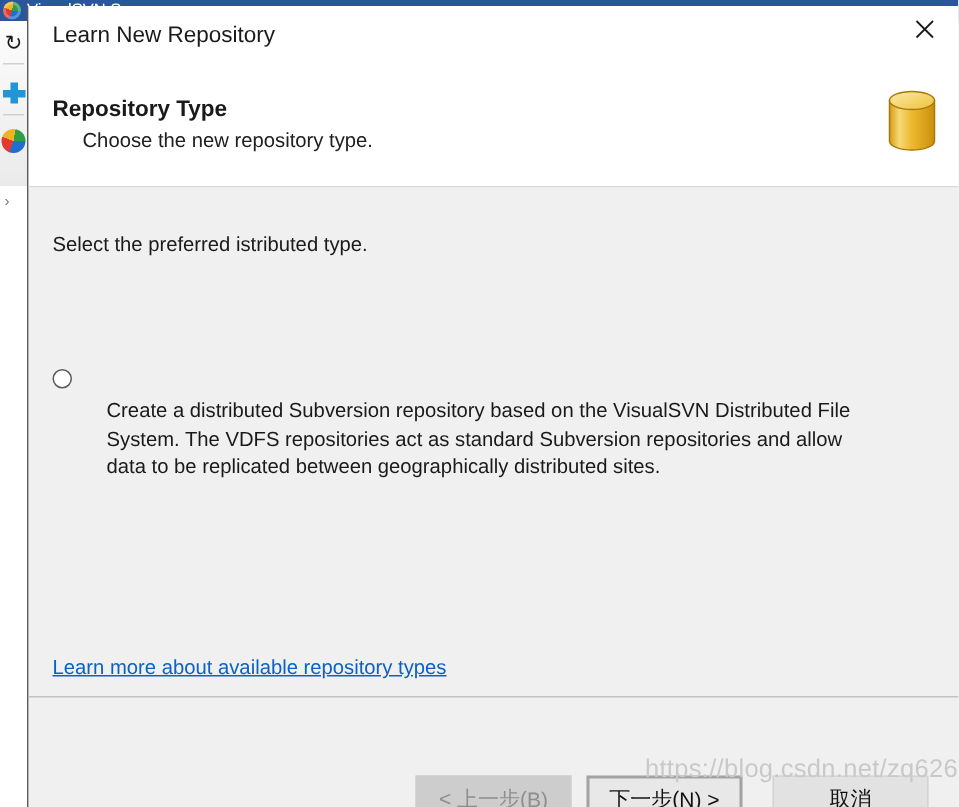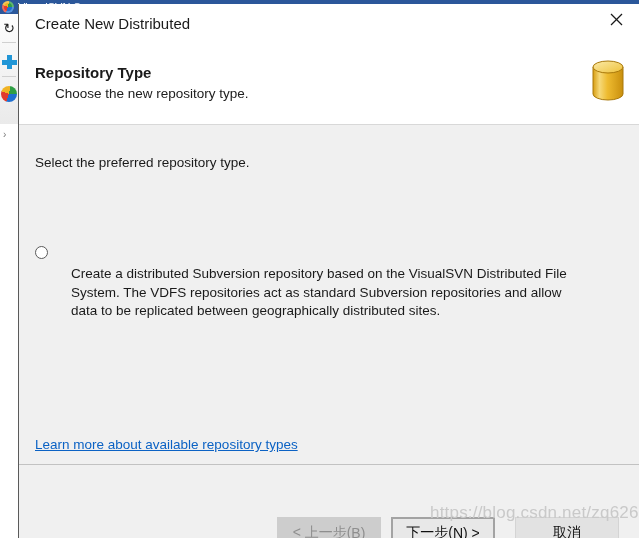--- a/index.html
+++ b/index.html
@@ -334,21 +334,21 @@
 
   <div id="bg-titlebar">
     <div id="bg-app-icon"></div>
     <div id="bg-title-text">VisualSVN Server</div>
   </div>
 </div>
 
 <div id="dialog">
 
   <div id="dlg-titlebar">
-    <div id="dlg-title">Create New Distributed</div>
+    <div id="dlg-title">Learn New Repository</div>
     <div id="dlg-close">
       <svg width="13" height="13" viewBox="0 0 13 13" aria-hidden="true">
         <line x1="1" y1="1" x2="12" y2="12" stroke="#1a1a1a" stroke-width="1.2"></line>
         <line x1="12" y1="1" x2="1" y2="12" stroke="#1a1a1a" stroke-width="1.2"></line>
       </svg>
     </div>
   </div>
 
   <div id="dlg-header">
     <div id="header-heading">Repository Type</div>
@@ -368,21 +368,21 @@
           </linearGradient>
         </defs>
         <path d="M4 9 h30 v27 a15 6 0 0 1 -30 0 z" fill="url(#cylBody)" stroke="#a9780a" stroke-width="1"></path>
         <ellipse cx="19" cy="9" rx="15" ry="6" fill="url(#cylTop)" stroke="#a9780a" stroke-width="1"></ellipse>
       </svg>
     </div>
   </div>
 
   <div id="dlg-body">
 
-    <div id="body-intro">Select the preferred repository type.</div>
+    <div id="body-intro">Select the preferred istributed type.</div>
 
 
     <div class="radio-row" id="radio-row-vdfs">
       <div class="radio-line">
         <span class="radio-mark"></span>
       </div>
       <div class="radio-desc">Create a distributed Subversion repository based on the VisualSVN Distributed File System. The VDFS repositories act as standard Subversion repositories and allow data to be replicated between geographically distributed sites.</div>
     </div>
 
     <a id="learn-link" href="#">Learn more about available repository types</a>

